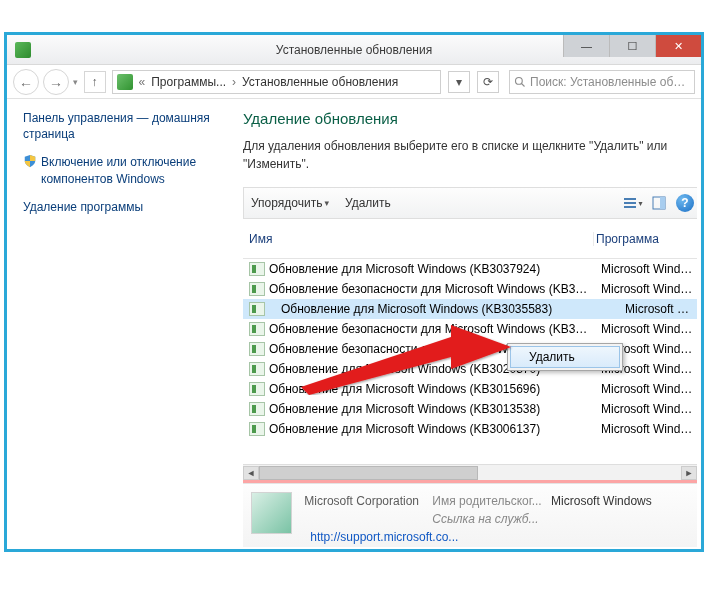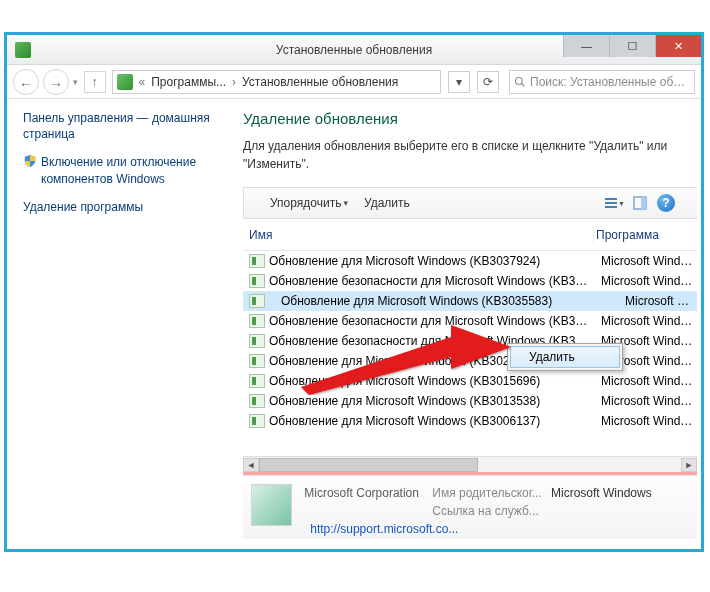--- a/index.html
+++ b/index.html
@@ -81,27 +81,27 @@
   }
   .side-link { color:#0a3e7a; cursor:pointer; line-height:1.35;}
   .side-link.withshield { display:flex; gap:4px; align-items:flex-start;}
   .shield-icon { width:14px; height:14px; flex-shrink:0;}
   .main { flex:1; position:relative; padding:6px 4px 0 20px; overflow:hidden;}
   .page-title { color:#0a5f46; font-size:15px; margin:4px 0 10px;}
   .page-desc { color:#333; font-size:12px; line-height:1.5; margin-bottom:14px; padding-right:8px;}
   .toolbar {
     height:32px; border:1px solid #dedede; border-right:none;
     background:linear-gradient(to bottom,#fdfdfd,#f1f2f3);
-    display:flex; align-items:center; padding:0 20px; gap:4px;
+    display:flex; align-items:center; padding:0 1px; gap:4px;
   }
   .tb-btn { color:#333; padding:3px 6px; display:flex; align-items:center; gap:2px;}
   .tb-spacer{flex:1;}
   .tb-icon { width:22px; height:22px; display:flex; align-items:center; justify-content:center; border:1px solid transparent;}
   .listhead {
-    height:32px; display:flex; align-items:center; border-bottom:1px solid #e4e4e4;
+    height:40px; display:flex; align-items:center; border-bottom:1px solid #e4e4e4;
     color:#1a3e7a; font-size:12px;
   }
   .col-name { width:350px; padding-left:6px;}
   .col-prog { flex:1; border-left:1px solid #eaeaea; padding-left:2px;}
   .listbody { position:relative; height:224px; overflow:hidden; border-bottom:3px solid #fca5a5;}
   .row {
     height:20px; display:flex; align-items:center; font-size:12px;
     white-space:nowrap;
   }
   .row.selected { background:#cfe8fb;gap:12px;}
@@ -281,21 +281,21 @@
           <div class="arrow">►</div>
         </div>
       </div>
 
       <div class="detailbar">
         <div class="detail-thumb"></div>
         <div class="detail-text">
           <span class="pub">Microsoft Corporation</span>
           <span class="lbl" style="margin-left:10px;">Имя родительског...</span>
           <span style="margin-left:6px;">Microsoft Windows</span><br>
-          <span class="lbl" style="margin-left:128px;">Ссылка на служб...</span>
+          <span class="lbl" style="margin-left:128px;font-style:italic;">Ссылка на служб...</span>
           <span class="lnk" style="margin-left:6px;">http://support.microsoft.co...</span>
         </div>
       </div>
     </div>
   </div>
 
   <div class="context-menu">
     <div class="context-item">Удалить</div>
   </div>
 

